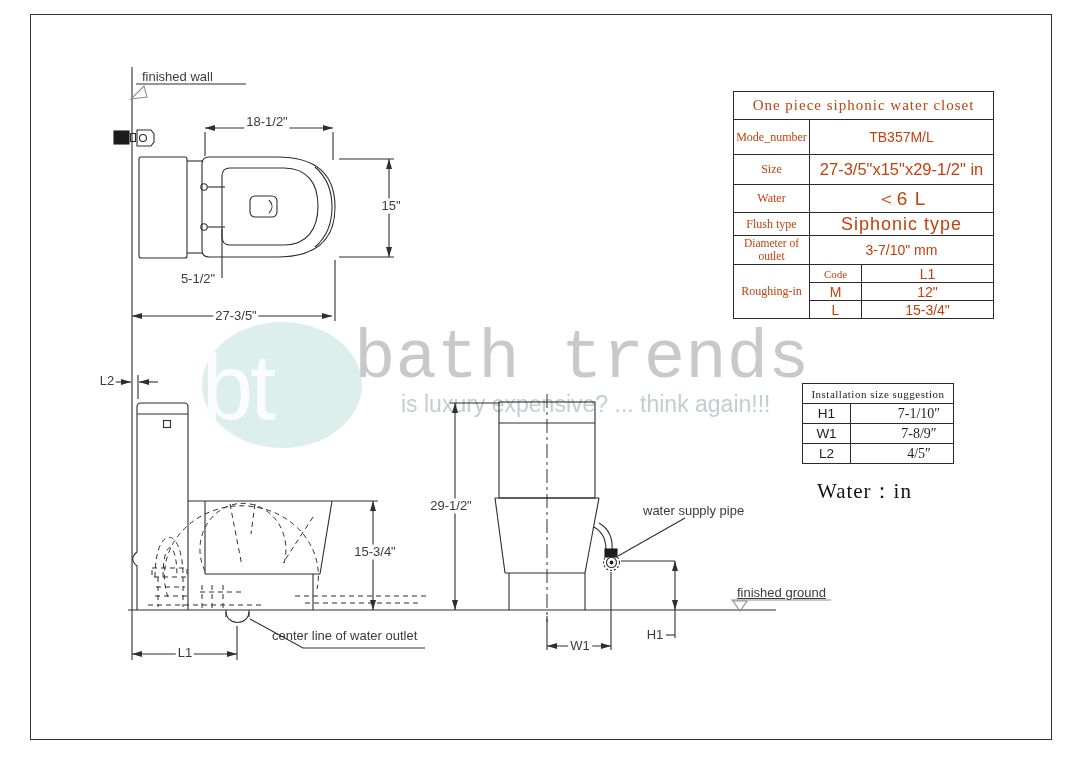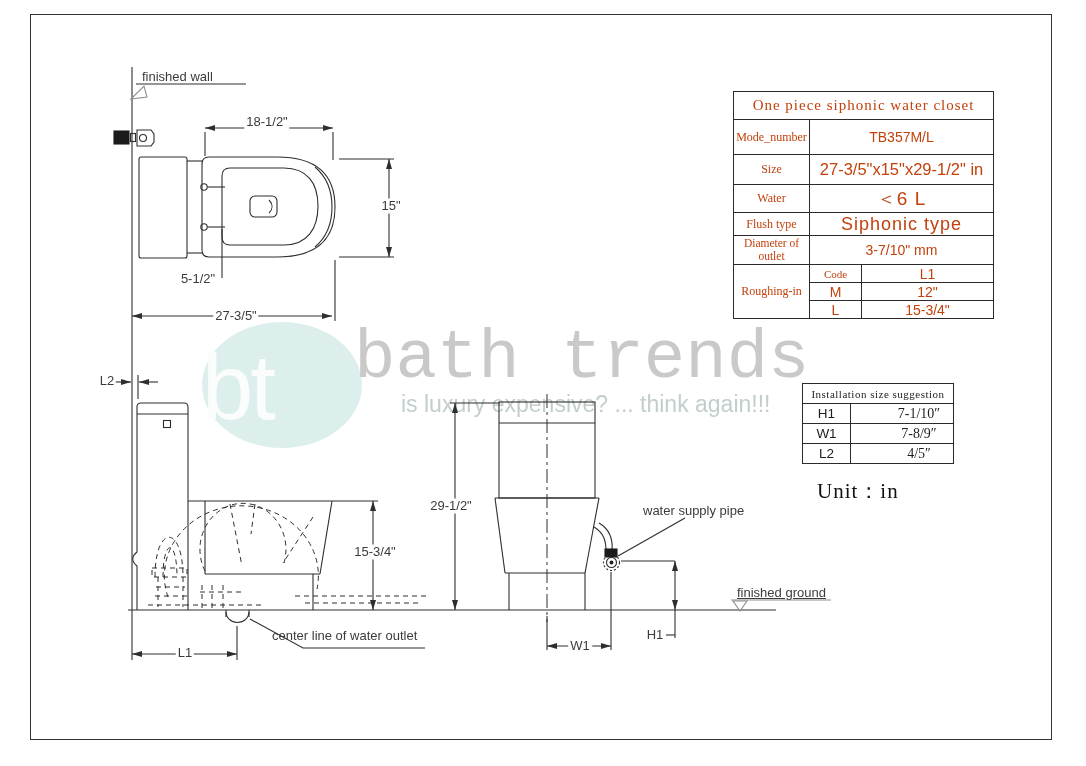--- a/index.html
+++ b/index.html
@@ -300,15 +300,15 @@
       <td class="rl">W1</td>
       <td class="rv">7-8/9″</td>
     </tr>
     <tr style="height:20px">
       <td class="rl">L2</td>
       <td class="rv">4/5″</td>
     </tr>
   </tbody>
     </table>
 
-  <div class="unit">Unit：in</div>
+  <div class="unit">Water：in</div>
 
 </div>
 
 </body></html>

